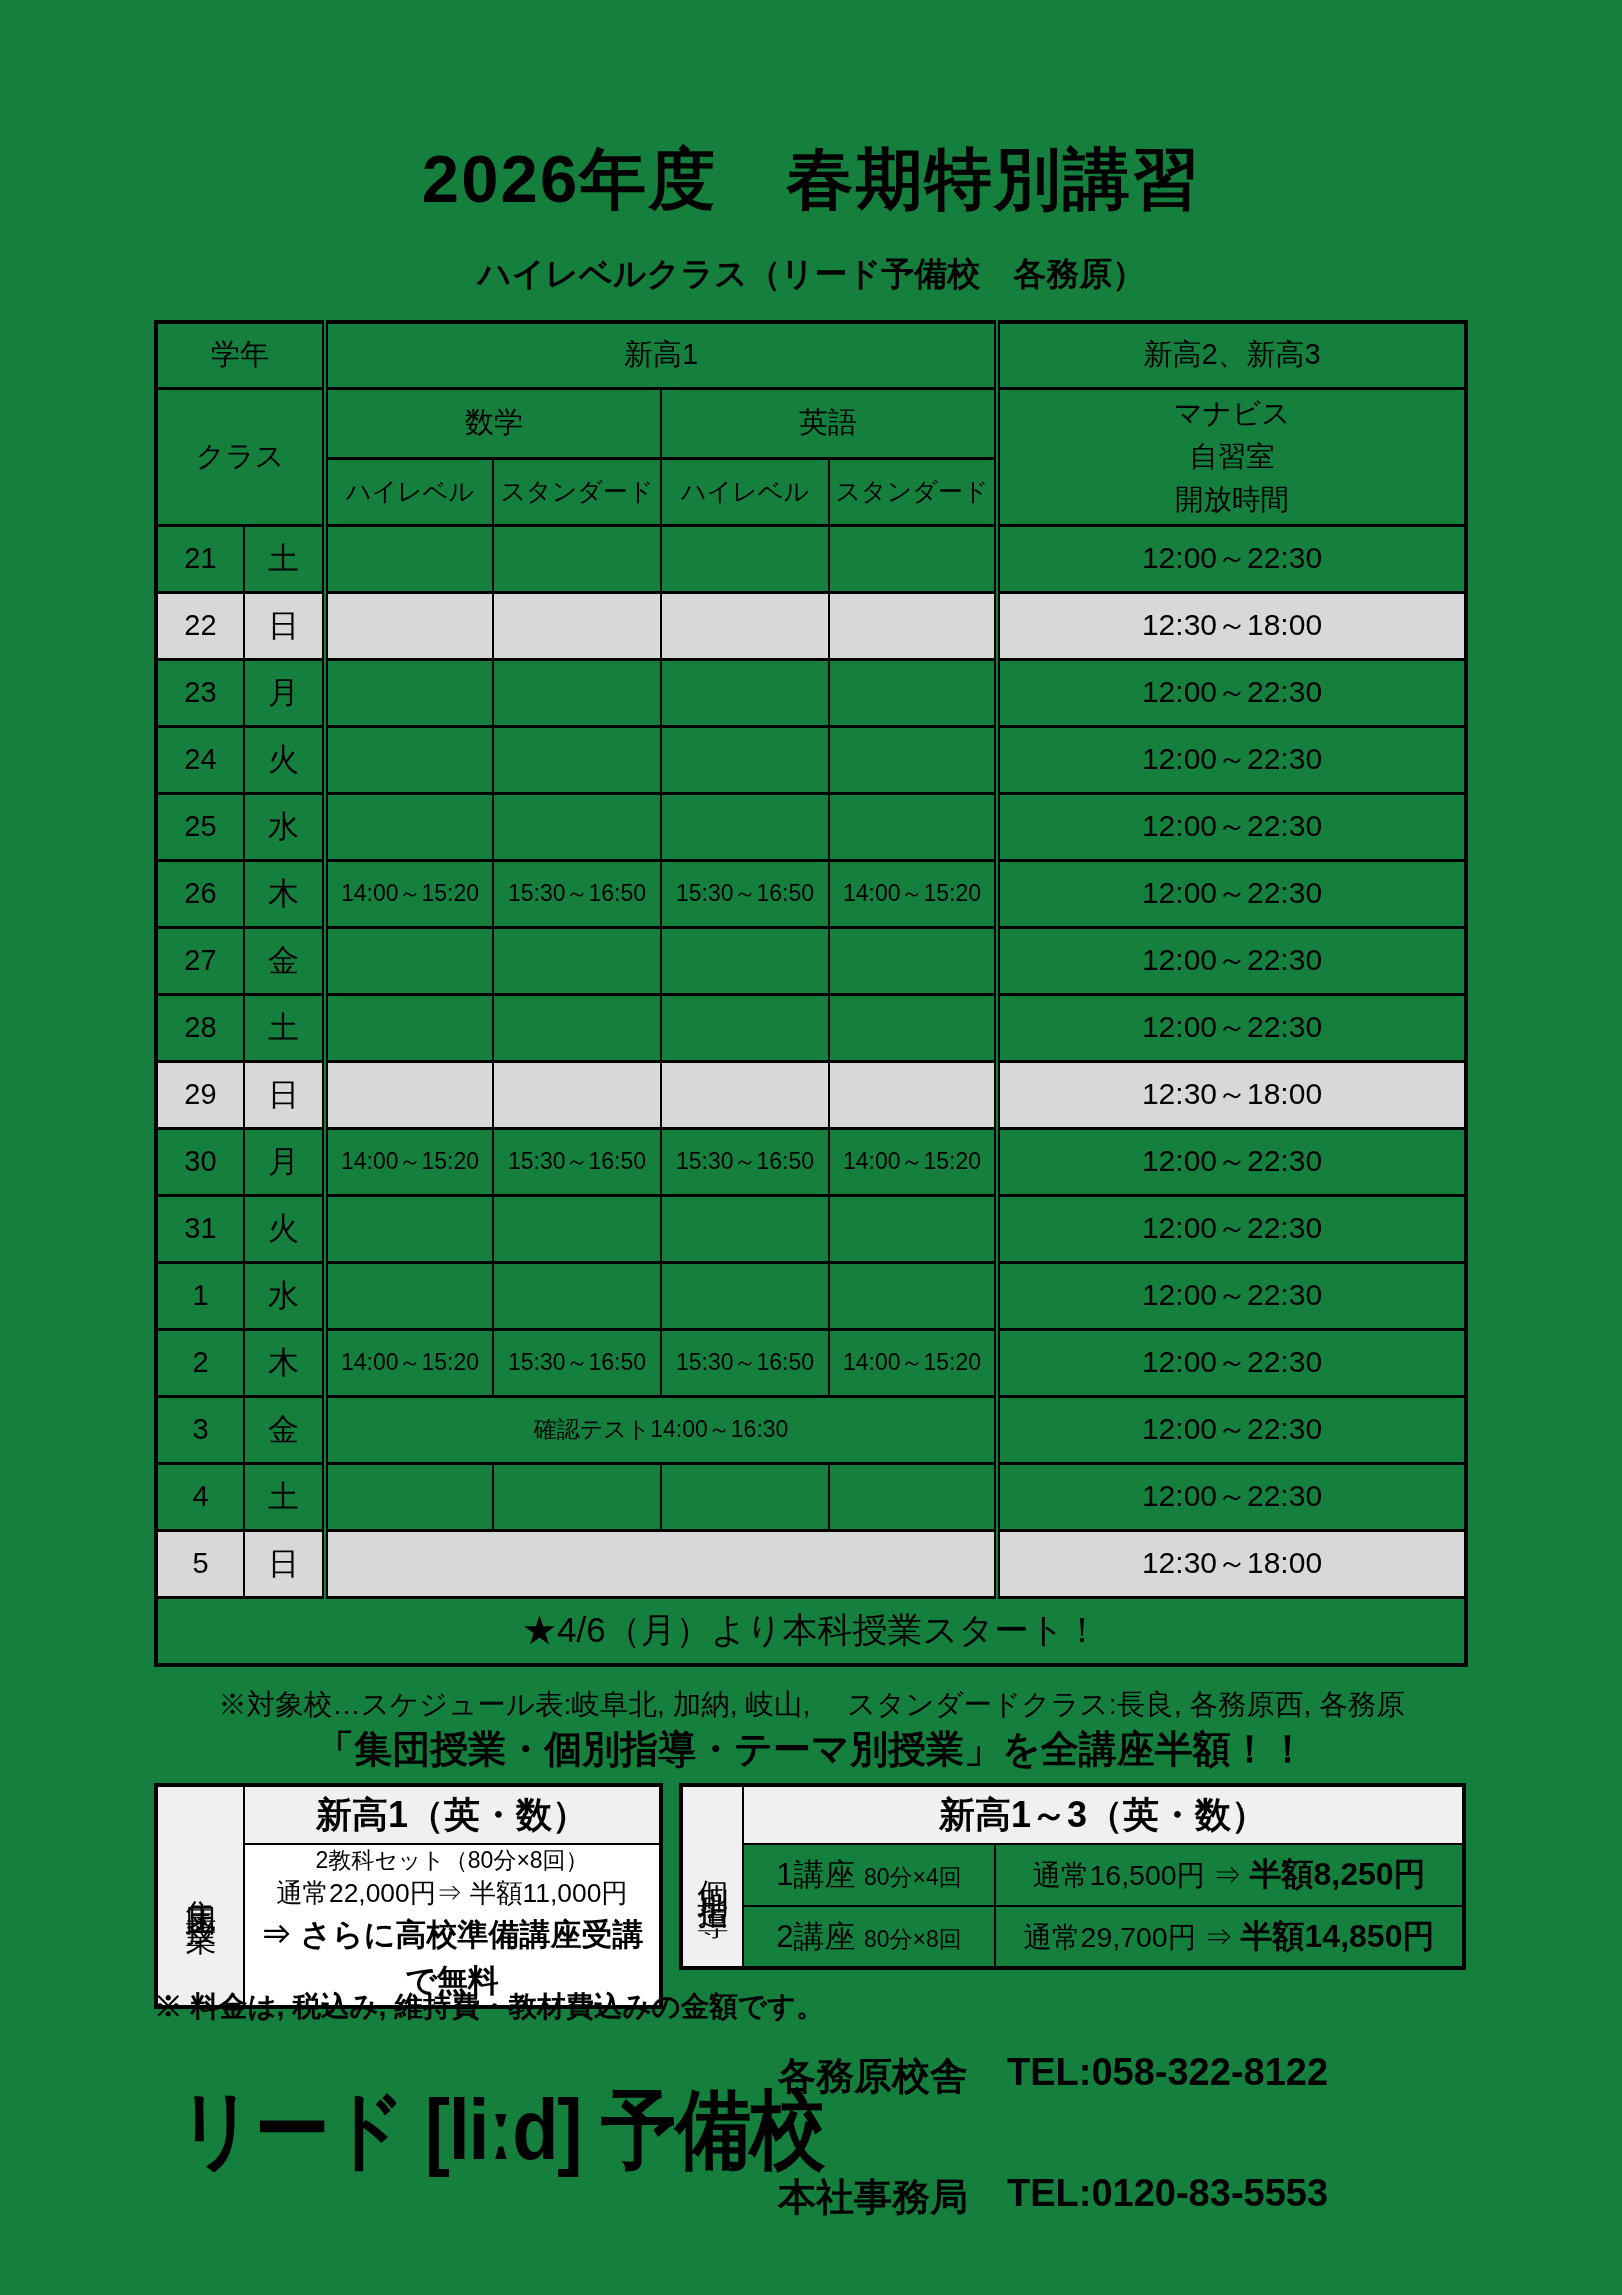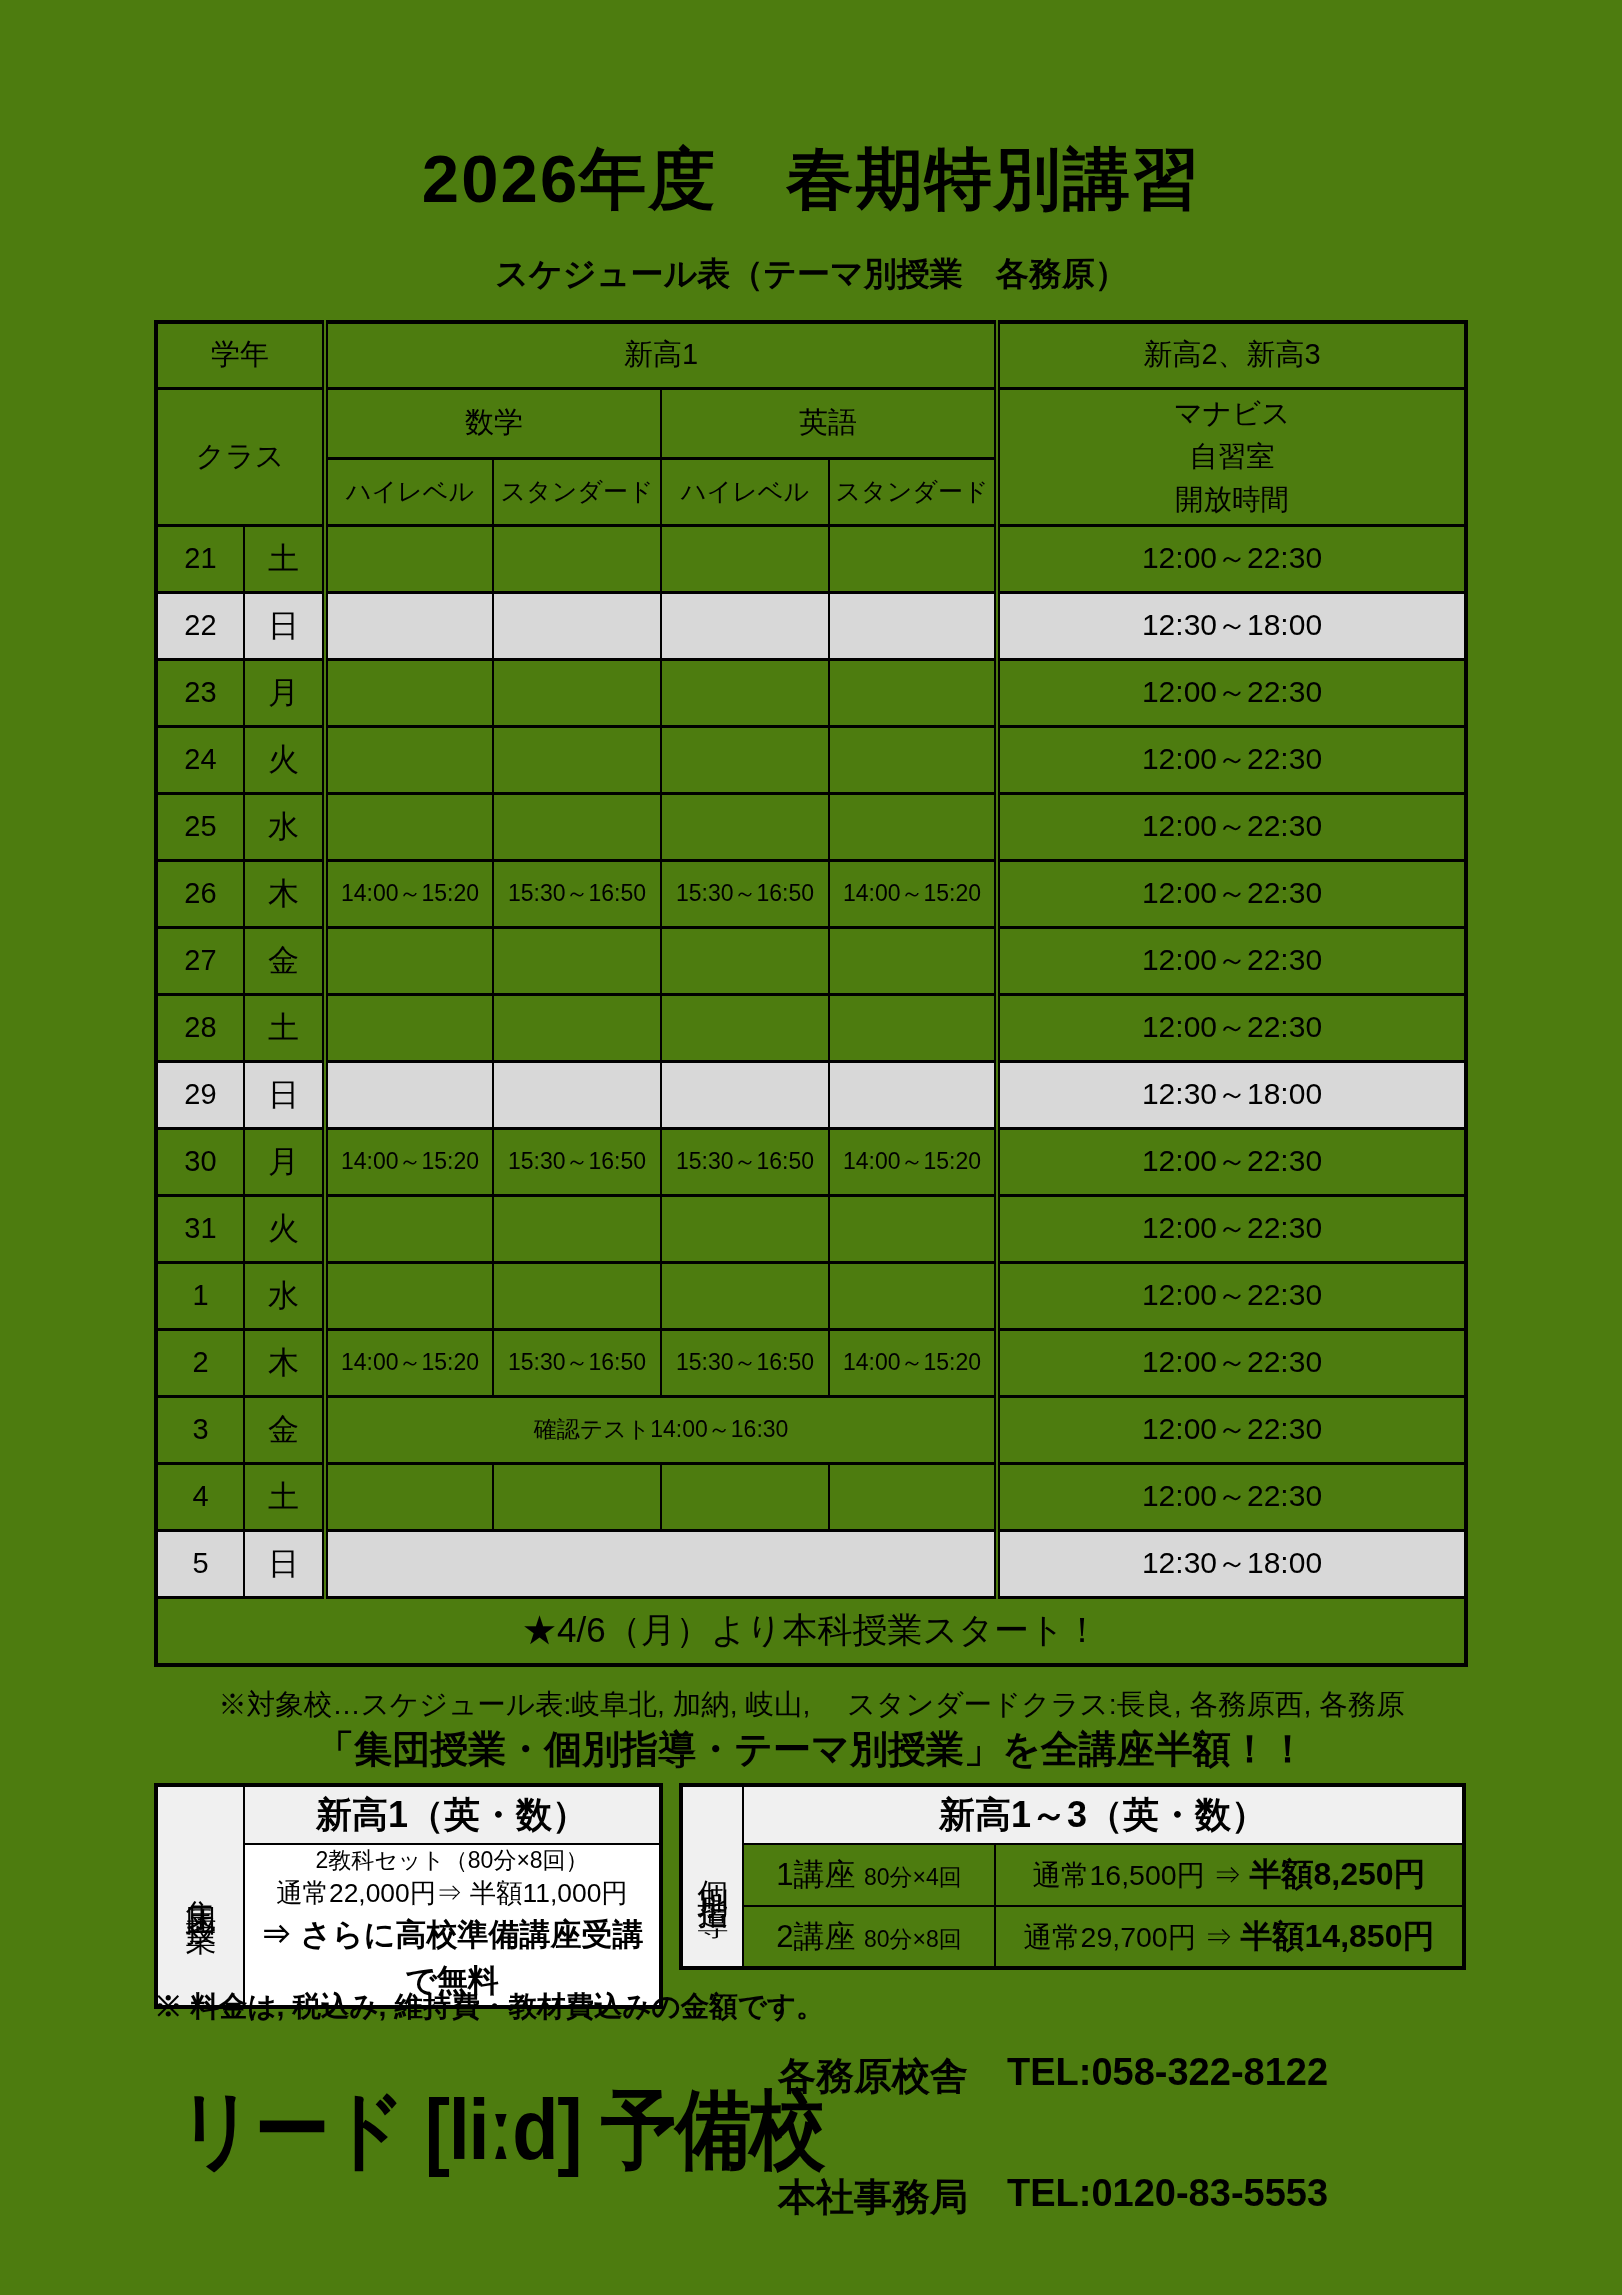--- a/index.html
+++ b/index.html
@@ -1,18 +1,18 @@
 <!DOCTYPE html>
 <html style="font-size:11px"><head>
 <meta charset="utf-8">
 <style>
   * { box-sizing: border-box; }
   html,body { margin:0; padding:0; background:#ffffff; }
   .page {
-    position:relative; width:1623px; height:2295px; background:#4d7c0f;
+    position:relative; width:1623px; height:2295px; background:#15803d;
     font-family:"Liberation Sans", sans-serif; color:#000; overflow:hidden;
   }
   .title {
     position:absolute; top:134px; left:0; width:100%;
     text-align:center; font-size:67px; font-weight:bold; letter-spacing:2.1px;
   }
   .subtitle {
     position:absolute; top:252px; left:0; width:100%;
     text-align:center; font-size:33px; font-weight:bold;
   }
@@ -87,21 +87,21 @@
     display:flex; gap:39px; white-space:nowrap; }
   .contact.c1 { top:2051px; }
   .contact.c2 { top:2152px;margin-top:20px; }
 </style>
 </head>
 <body>
 
 <div class="page">
 
   <div class="title">2026年度　春期特別講習</div>
-  <div class="subtitle">スケジュール表（テーマ別授業　各務原）</div>
+  <div class="subtitle">ハイレベルクラス（リード予備校　各務原）</div>
 
   <table class="sched">
     <colgroup>
       <col style="width:88px">
         <col style="width:81px">
       <col style="width:168px">
         <col style="width:168px">
       <col style="width:168px">
         <col style="width:168px">
       <col>

